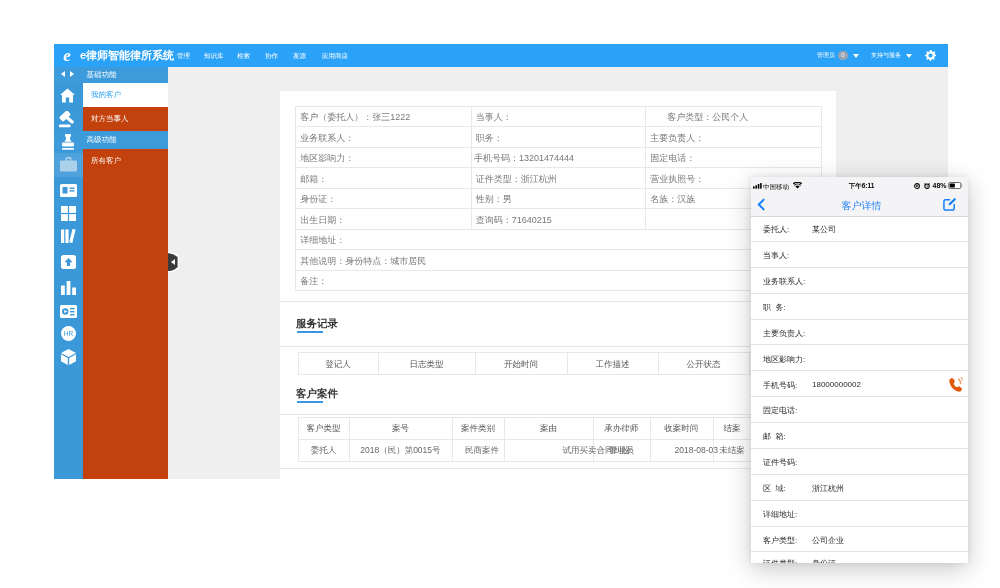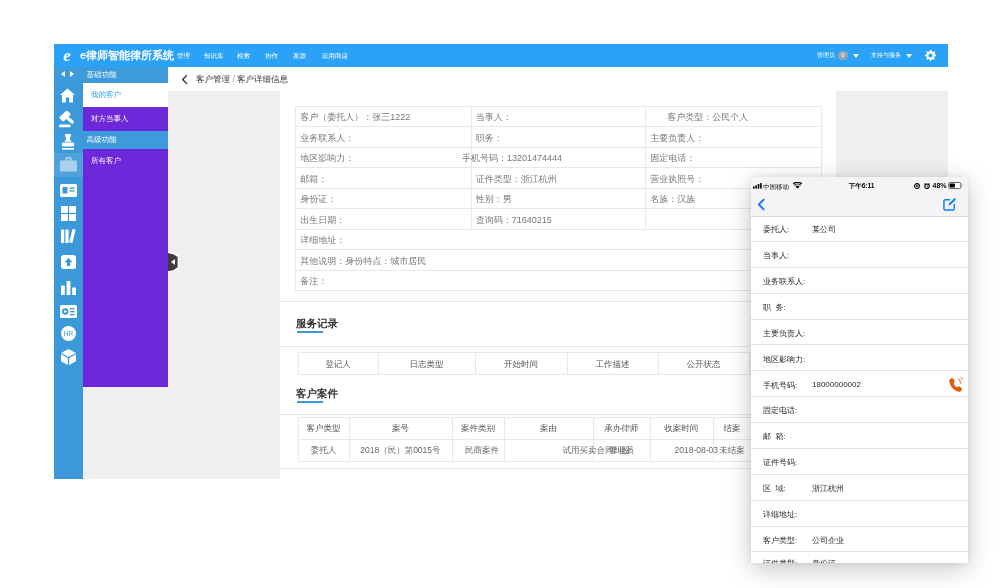--- a/index.html
+++ b/index.html
@@ -1,21 +1,21 @@
 <!DOCTYPE html>
 <html><head>
 <meta charset="utf-8">
 <style>
 * { margin:0; padding:0; box-sizing:border-box; }
 html,body { width:1000px; height:588px; background:#fff; font-family:"Liberation Sans", sans-serif; overflow:hidden; }
 .abs { position:absolute; }
 #desktop { position:absolute; left:54px; top:44px; width:894px; height:435px; background:#efefef; }
 #navbar { position:absolute; left:0; top:0; width:894px; height:23px; background:#2aa2f8; }
 #rail { position:absolute; left:0; top:23px; width:29px; height:412px; background:#3b99da; z-index:2; }
-#submenu { position:absolute; left:29px; top:23px; width:85px; height:320px; background:#6d28d9; }
+#submenu { position:absolute; left:29px; top:23px; width:85px; height:412px; background:#c2410c; }
 #bread { position:absolute; left:114px; top:23px; width:780px; height:24px; background:#fff; }
 #content { position:absolute; left:114px; top:47px; width:780px; height:388px; background:#efefef; }
 #panel { position:absolute; left:112px; top:0px; width:556px; height:388px; background:#fff; }
 .nav-item { position:absolute; top:0; height:23px; line-height:23px; color:#fff; font-size:6.5px; }
 .menu-hdr { position:absolute; left:0; width:85px; color:#fff; font-size:7.5px; background:#3e9bdb; }
 .menu-item { position:absolute; left:0; width:85px; color:#fff; font-size:7.5px; background:transparent; }
 .cell { position:absolute; color:#777; font-size:9px; white-space:nowrap; overflow:hidden; }
 .hline { position:absolute; background:#e8e8e8; height:1px; }
 .vline { position:absolute; background:#e8e8e8; width:1px; }
 .sect { position:absolute; color:#333; font-size:10.5px; font-weight:bold; }
@@ -150,26 +150,20 @@
     <div class="menu-item" style="top:16px;height:24px;line-height:24px;padding-left:8px;background:#fff;color:#2aa2f8;">我的客户</div>
     <div class="menu-item" style="top:40px;height:23.5px;line-height:23.5px;padding-left:8px;">对方当事人</div>
     <div class="menu-hdr" style="left:0;top:63.5px;height:18px;line-height:18px;padding-left:3.5px;">高级功能</div>
     <div class="menu-item" style="top:81.5px;height:23.5px;line-height:23.5px;padding-left:8px;background:transparent;">所有客户</div>
   </div>
 
   <div class="abs" style="left:113.8px;top:207.7px;width:11.5px;height:21px;z-index:5;background:#fff;clip-path:polygon(0 0,60% 7%,100% 20%,100% 80%,60% 93%,0 100%);">
     <div class="abs" style="left:0;top:1.3px;width:9.8px;height:18.4px;background:#3b3b3b;clip-path:polygon(0 0,60% 8%,100% 22%,100% 78%,60% 92%,0 100%);"></div>
     <div class="abs" style="left:2.8px;top:7px;width:0;height:0;border-top:3.5px solid transparent;border-bottom:3.5px solid transparent;border-right:4.5px solid #fff;"></div>
   </div>
-  <div id="bread">
-    <svg class="abs" style="left:12.8px;top:6.8px" width="6.5" height="11" viewBox="0 0 8 12">
-        <path d="M7 1 L2 6 L7 11" stroke="#333" stroke-width="1.7" fill="none" stroke-linecap="round" stroke-linejoin="round"></path>
-      </svg>
-    <div class="abs" style="left:28px;top:0;height:24px;line-height:24px;font-size:8.5px;color:#333;">客户管理 <span style="color:#999">/</span> 客户详细信息</div>
-  </div>
   <div id="content">
     <div id="panel">
 
       <div class="hline" style="left:15.3px;top:14.5px;width:525.5px;"></div>
       <div class="hline" style="left:15.3px;top:35px;width:525.5px;"></div>
       <div class="hline" style="left:15.3px;top:55.5px;width:525.5px;"></div>
       <div class="hline" style="left:15.3px;top:76px;width:525.5px;"></div>
       <div class="hline" style="left:15.3px;top:96.6px;width:525.5px;"></div>
       <div class="hline" style="left:15.3px;top:117.1px;width:525.5px;"></div>
       <div class="hline" style="left:15.3px;top:137.7px;width:525.5px;"></div>
@@ -181,21 +175,21 @@
       <div class="vline" style="left:365.2px;top:14.5px;height:123.2px;"></div>
       <div class="vline" style="left:540.8px;top:14.5px;height:184.8px;"></div>
 
       <div class="cell" style="left:20.3px;top:20px;">客户（委托人）：张三1222</div>
       <div class="cell" style="left:195.7px;top:20px;">当事人：</div>
       <div class="cell" style="left:370.2px;top:20px;margin-left:17px;">客户类型：公民个人</div>
       <div class="cell" style="left:20.3px;top:40.5px;">业务联系人：</div>
       <div class="cell" style="left:195.7px;top:40.5px;">职务：</div>
       <div class="cell" style="left:370.2px;top:40.5px;">主要负责人：</div>
       <div class="cell" style="left:20.3px;top:61px;">地区影响力：</div>
-      <div class="cell" style="left:182px;top:61px;">手机号码：13201474444</div>
+      <div class="cell" style="left:194px;top:61px;">手机号码：13201474444</div>
       <div class="cell" style="left:370.2px;top:61px;">固定电话：</div>
       <div class="cell" style="left:20.3px;top:81.5px;">邮箱：</div>
       <div class="cell" style="left:195.7px;top:81.5px;">证件类型：浙江杭州</div>
       <div class="cell" style="left:370.2px;top:81.5px;">营业执照号：</div>
       <div class="cell" style="left:20.3px;top:102px;">身份证：</div>
       <div class="cell" style="left:195.7px;top:102px;">性别：男</div>
       <div class="cell" style="left:370.2px;top:102px;">名族：汉族</div>
       <div class="cell" style="left:20.3px;top:122.6px;">出生日期：</div>
       <div class="cell" style="left:195.7px;top:122.6px;">查询码：71640215</div>
       <div class="cell" style="left:20.3px;top:143.2px;">详细地址：</div>
@@ -290,20 +284,21 @@
   <div class="abs" style="left:181.5px;top:5px;font-size:7px;font-weight:bold;color:#000;">48%</div>
   <svg class="abs" style="left:197px;top:5.3px" width="15.5" height="7" viewBox="0 0 16 7.5">
     <rect x="0.5" y="0.5" width="13" height="6.5" rx="1.5" stroke="#555" stroke-width="1" fill="#fff"></rect>
     <rect x="1.5" y="1.5" width="5.6" height="4.5" rx="0.8" fill="#000"></rect>
     <path d="M14.3 2.3 A 2 2 0 0 1 14.3 5.2 Z" fill="#555"></path>
   </svg>
 
   <svg class="abs" style="left:5.8px;top:21.3px" width="8" height="13" viewBox="0 0 9 13">
       <path d="M7.5 1 L2 6.5 L7.5 12" stroke="#157efb" stroke-width="2.2" fill="none" stroke-linecap="round" stroke-linejoin="round"></path>
     </svg>
+  <div class="abs" style="left:2px;top:21.8px;width:217px;text-align:center;font-size:10px;color:#1f7cf6;">客户详情</div>
   <svg class="abs" style="left:191.5px;top:20.2px" width="14" height="14" viewBox="0 0 15 15">
     <path d="M12 8 L12 12.5 A1.5 1.5 0 0 1 10.5 14 L2.5 14 A1.5 1.5 0 0 1 1 12.5 L1 4.5 A1.5 1.5 0 0 1 2.5 3 L7 3" stroke="#157efb" stroke-width="1.6" fill="none" stroke-linecap="round"></path>
     <path d="M6 9.2 L6.3 7 L11.8 1.5 A1.1 1.1 0 0 1 13.4 3.1 L7.9 8.6 Z" fill="#157efb"></path>
   </svg>
 
   <div class="plabel" style="top:47.3px;">委托人:</div>
     <div class="pvalue" style="top:47.3px;">某公司</div>
   <div class="hline" style="left:0;top:63.9px;width:217px;background:#e2e2e2;"></div>
   <div class="plabel" style="top:73.2px;">当事人:</div>
   <div class="hline" style="left:0;top:89.8px;width:217px;background:#e2e2e2;"></div>

